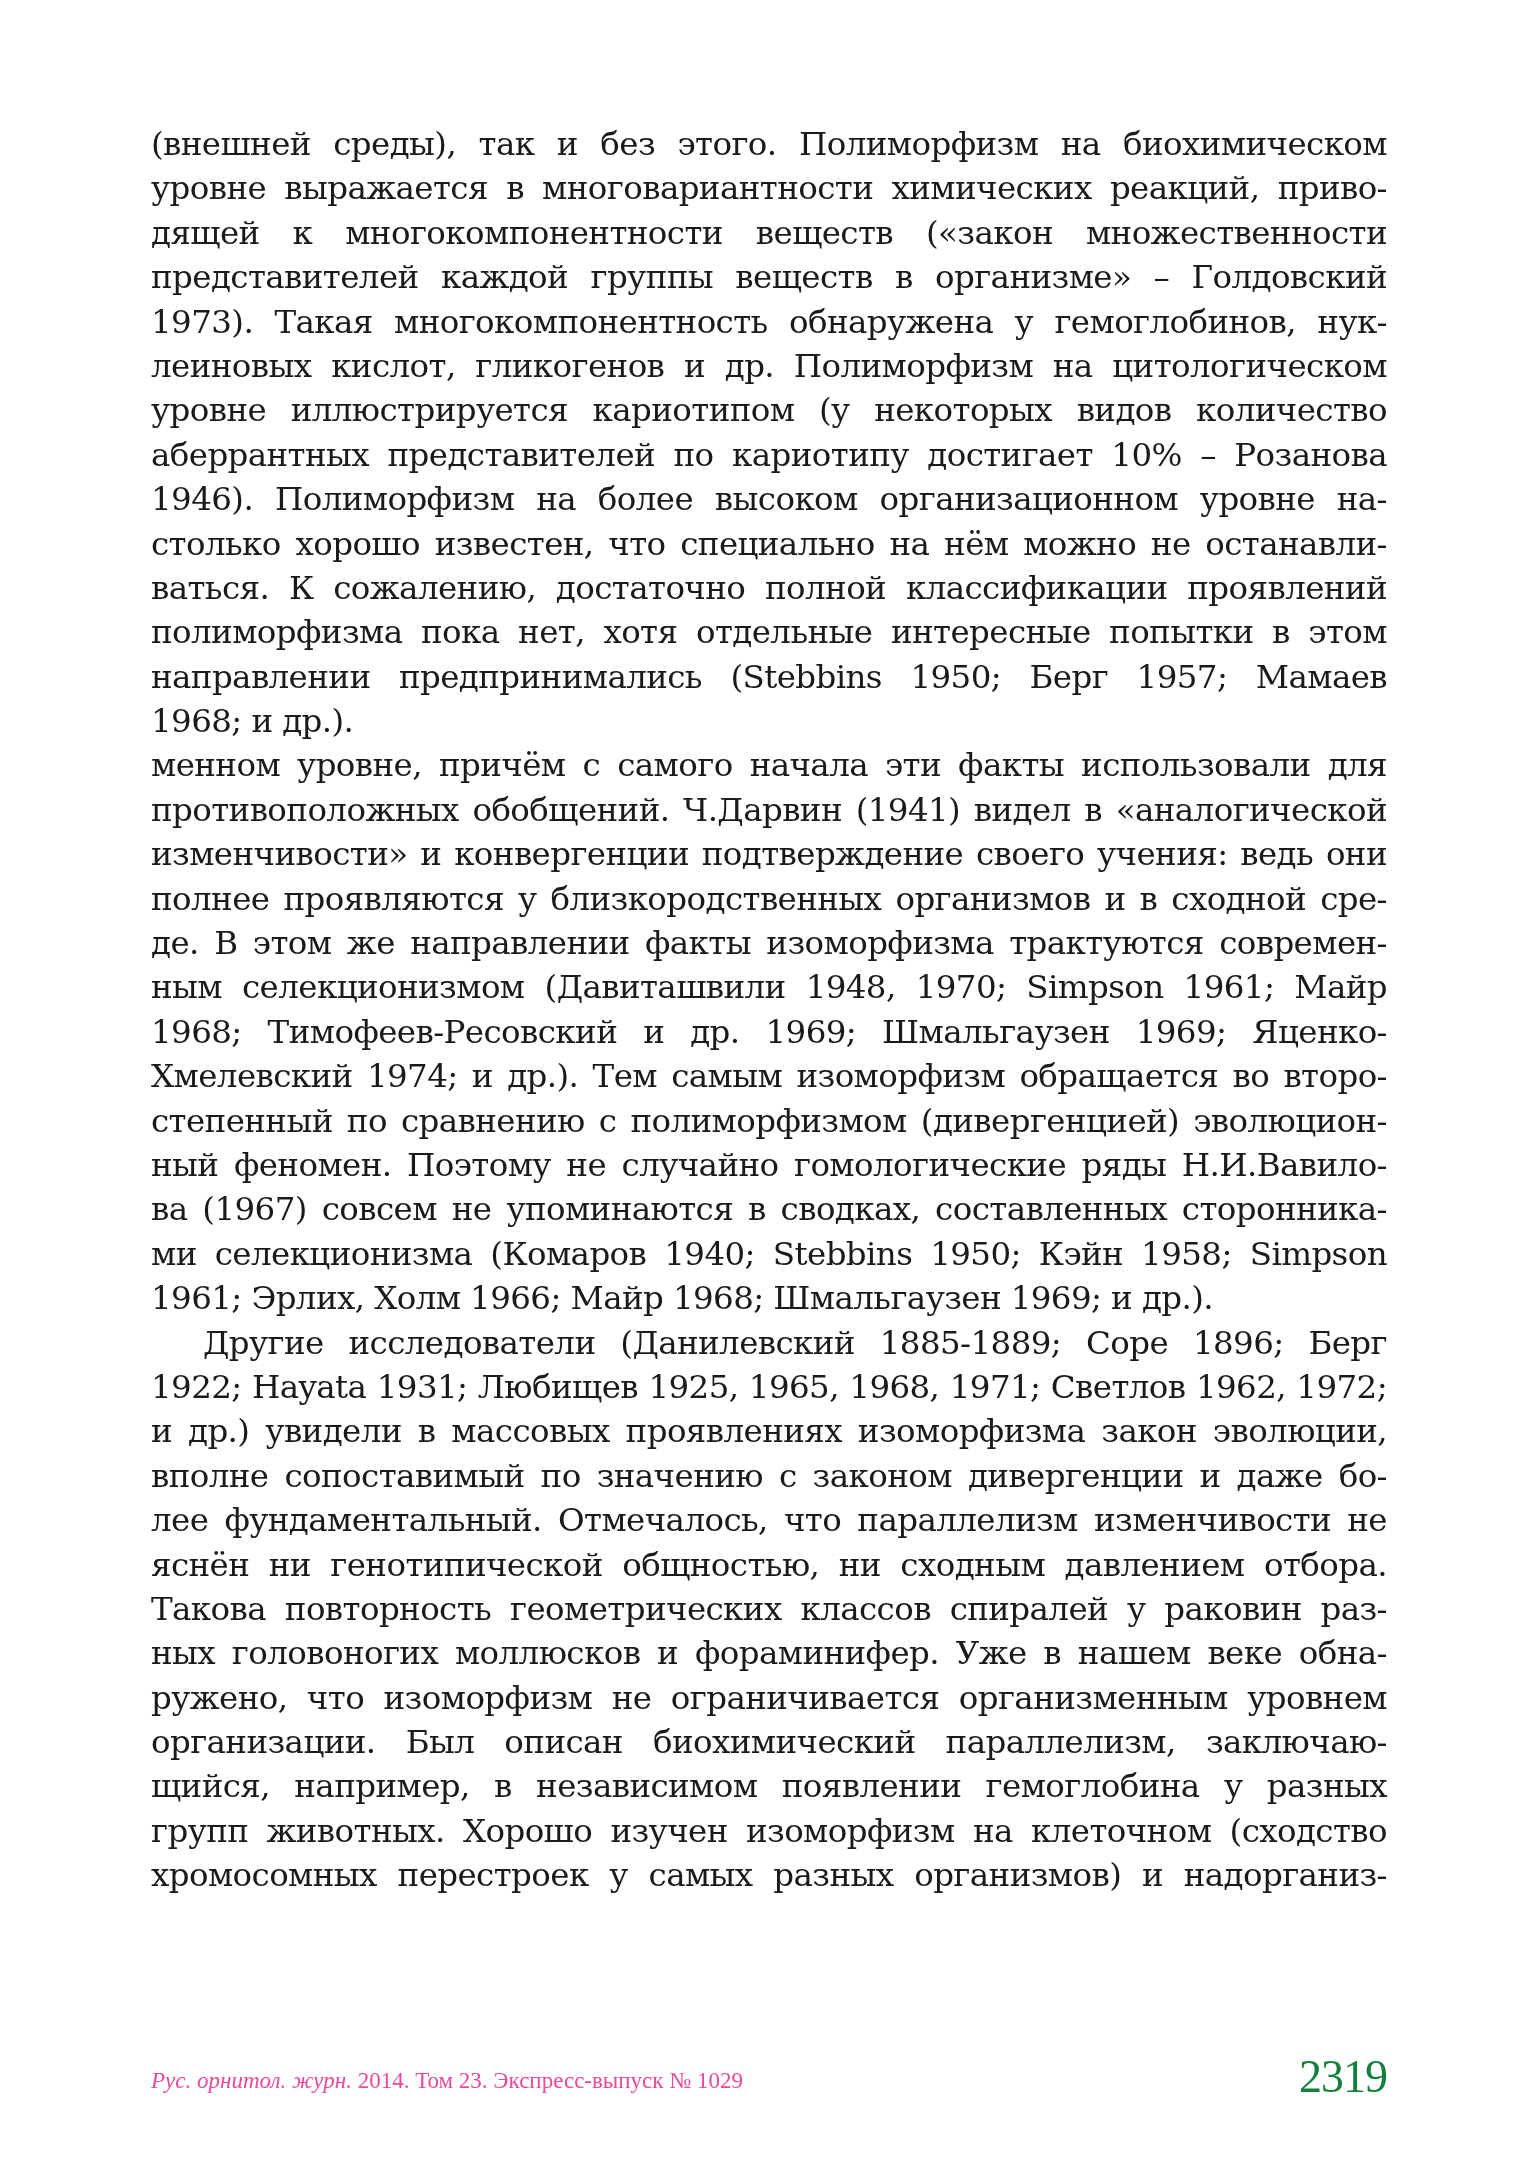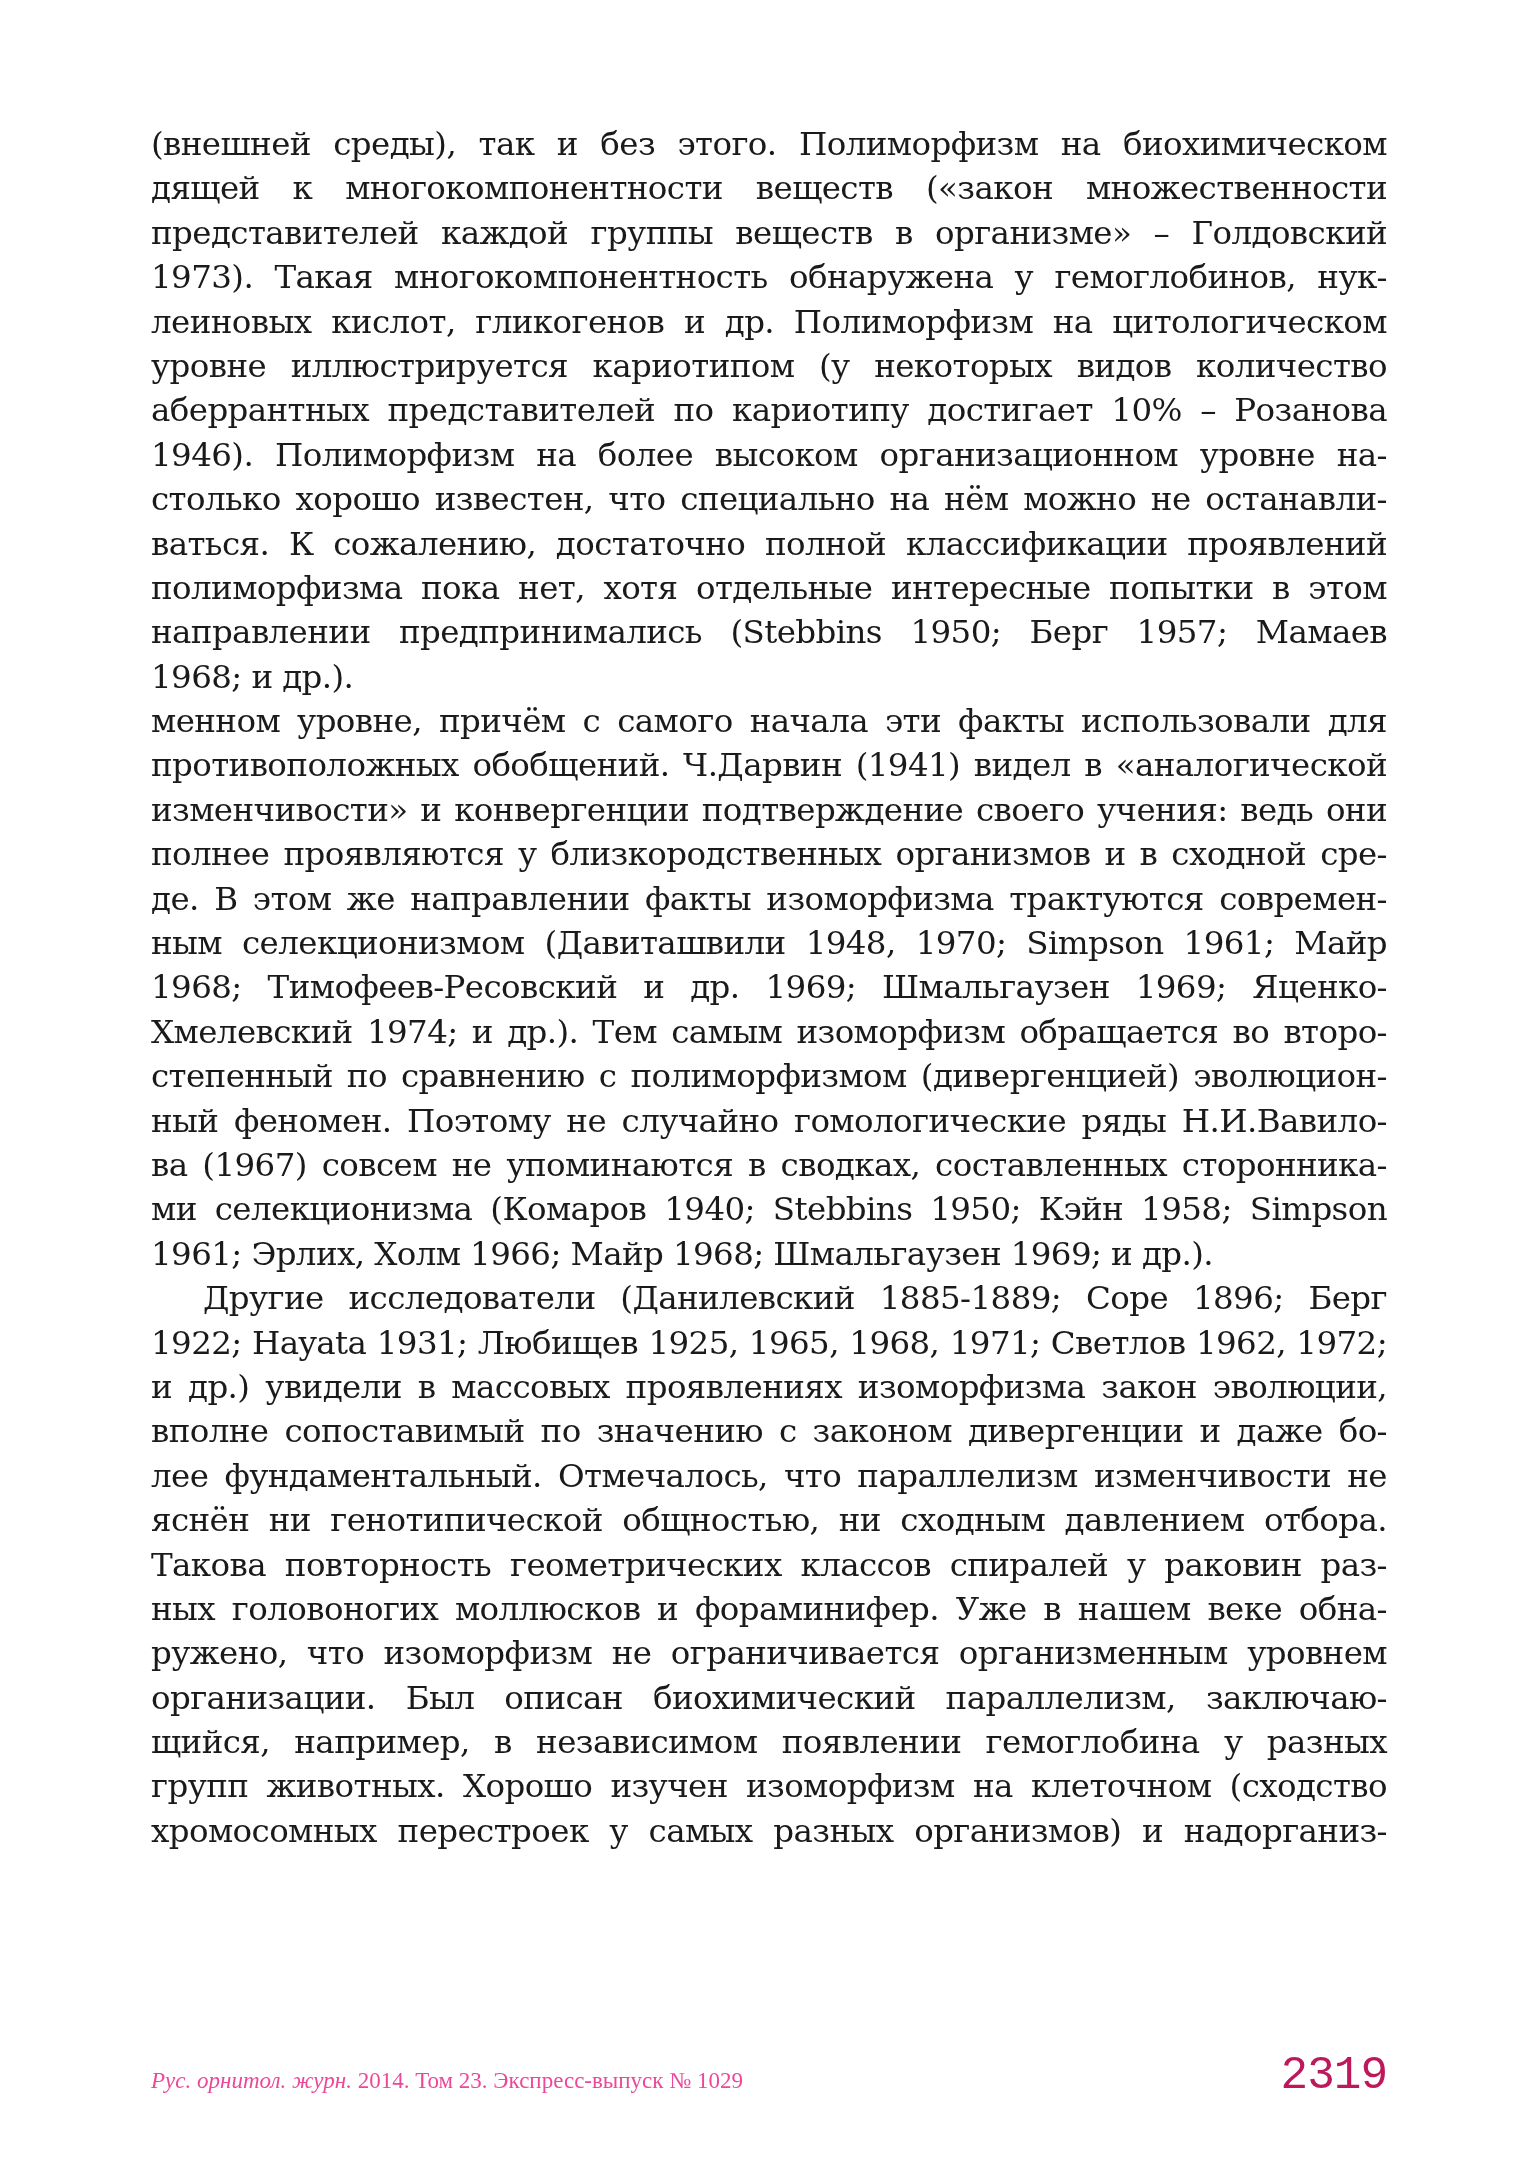--- a/index.html
+++ b/index.html
@@ -55,32 +55,33 @@
       color: #ec4899;
       white-space: nowrap;
     }
     .footer-journal .it {
       font-style: italic;
     }
     .footer-page {
       position: absolute;
       right: 0;
       top: 0;
-      font-family: Liberation Mono, monospace;
+      font-family: Liberation Serif, serif;
       font-size: 46px;
-      color: #be185d;
+      color: #15803d;
       letter-spacing: -1px;
     }
   </style>
 </head>
 <body>
 
 <div class="text-block">
   <div class="paragraph">
     <span class="line">(внешней среды), так и без этого. Полиморфизм на биохимическом</span>
+    <span class="line">уровне выражается в многовариантности химических реакций, приво-</span>
     <span class="line">дящей к многокомпонентности веществ («закон множественности</span>
     <span class="line">представителей каждой группы веществ в организме» – Голдовский</span>
     <span class="line">1973). Такая многокомпонентность обнаружена у гемоглобинов, нук-</span>
     <span class="line">леиновых кислот, гликогенов и др. Полиморфизм на цитологическом</span>
     <span class="line">уровне иллюстрируется кариотипом (у некоторых видов количество</span>
     <span class="line">аберрантных представителей по кариотипу достигает 10% – Розанова</span>
     <span class="line">1946). Полиморфизм на более высоком организационном уровне на-</span>
     <span class="line">столько хорошо известен, что специально на нём можно не останавли-</span>
     <span class="line">ваться. К сожалению, достаточно полной классификации проявлений</span>
     <span class="line">полиморфизма пока нет, хотя отдельные интересные попытки в этом</span>

